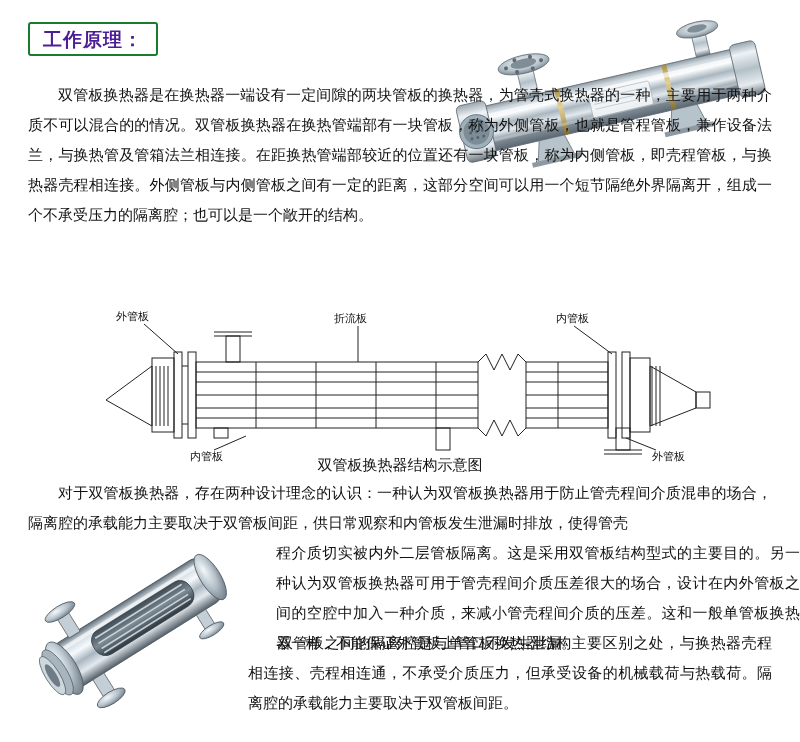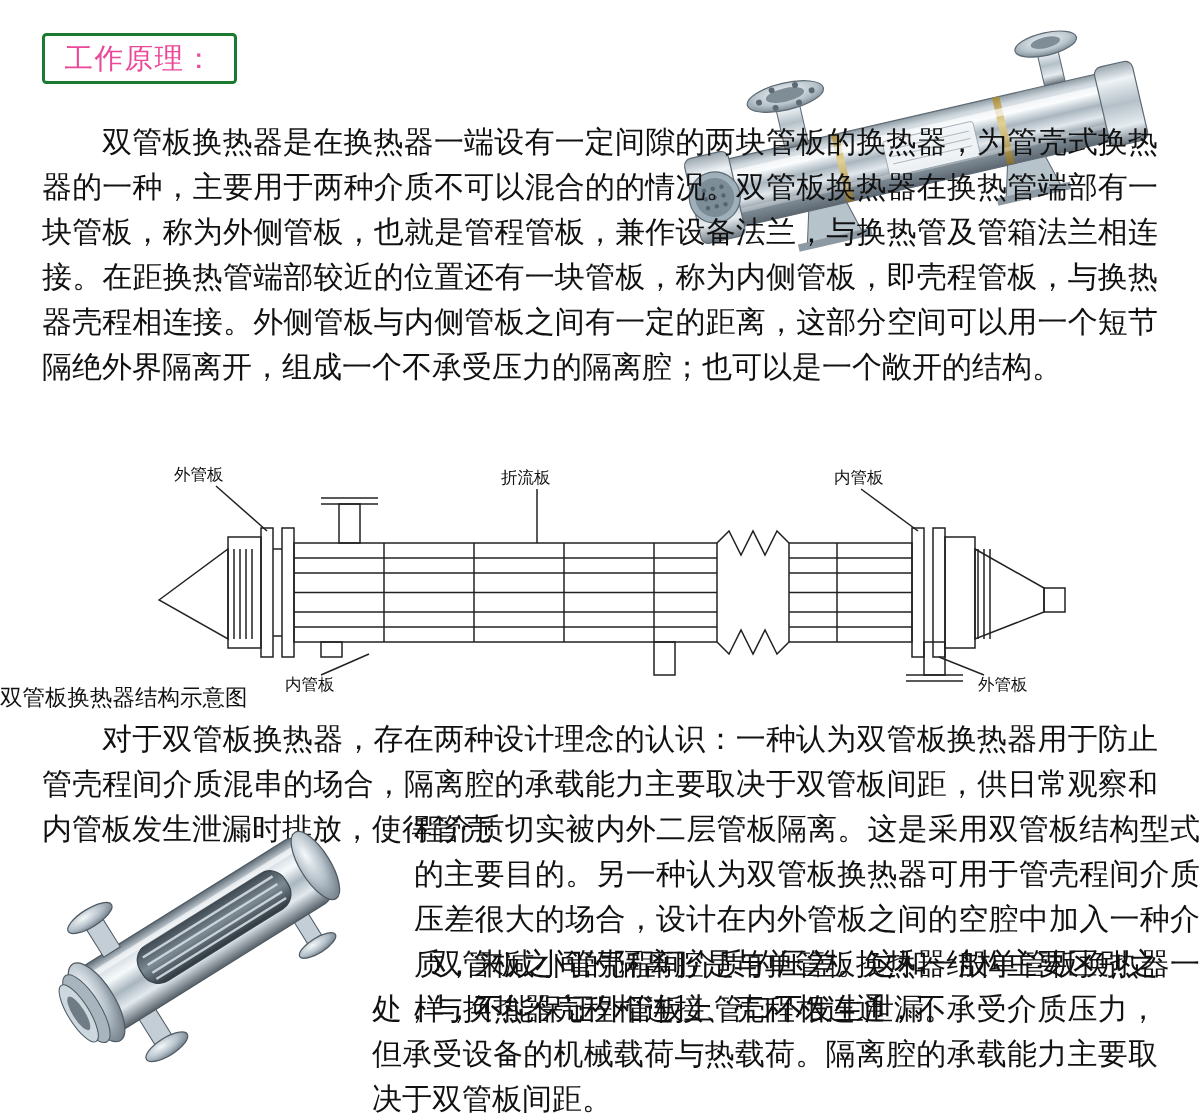--- a/index.html
+++ b/index.html
@@ -25,30 +25,30 @@
     height: 34px;
     border: 2px solid #1a7a2e;
     border-radius: 3px;
     box-sizing: border-box;
     display: flex;
     align-items: center;
     justify-content: center;
   }
   .section-title {
     font-size: 19px;
-    font-weight: normal;
-    color: #ec4899;
+    font-weight: bold;
+    color: #4c1d95;
     letter-spacing: 1px;
     line-height: 1;
   }
 
   
   .para {
     position: absolute;
-    font-size: 20px;
+    font-size: 15px;
     line-height: 30px;
     color: #111;
     text-align: justify;
     text-justify: inter-ideograph;
   }
   #para1 {
     left: 28px;
     top: 80px;
     width: 744px;
     text-indent: 2em;
@@ -87,21 +87,21 @@
     left: 96px;
     top: 308px;
     width: 616px;
     height: 160px;
   }
   .diagram-caption {
     position: absolute;
     left: 0;
     top: 456px;
     width: 800px;
-    text-align: left;
+    text-align: center;
     font-size: 15px;
     color: #111;
   }
 
   
   .photo-bottom {
     position: absolute;
     left: 22px;
     top: 528px;
     width: 216px;

